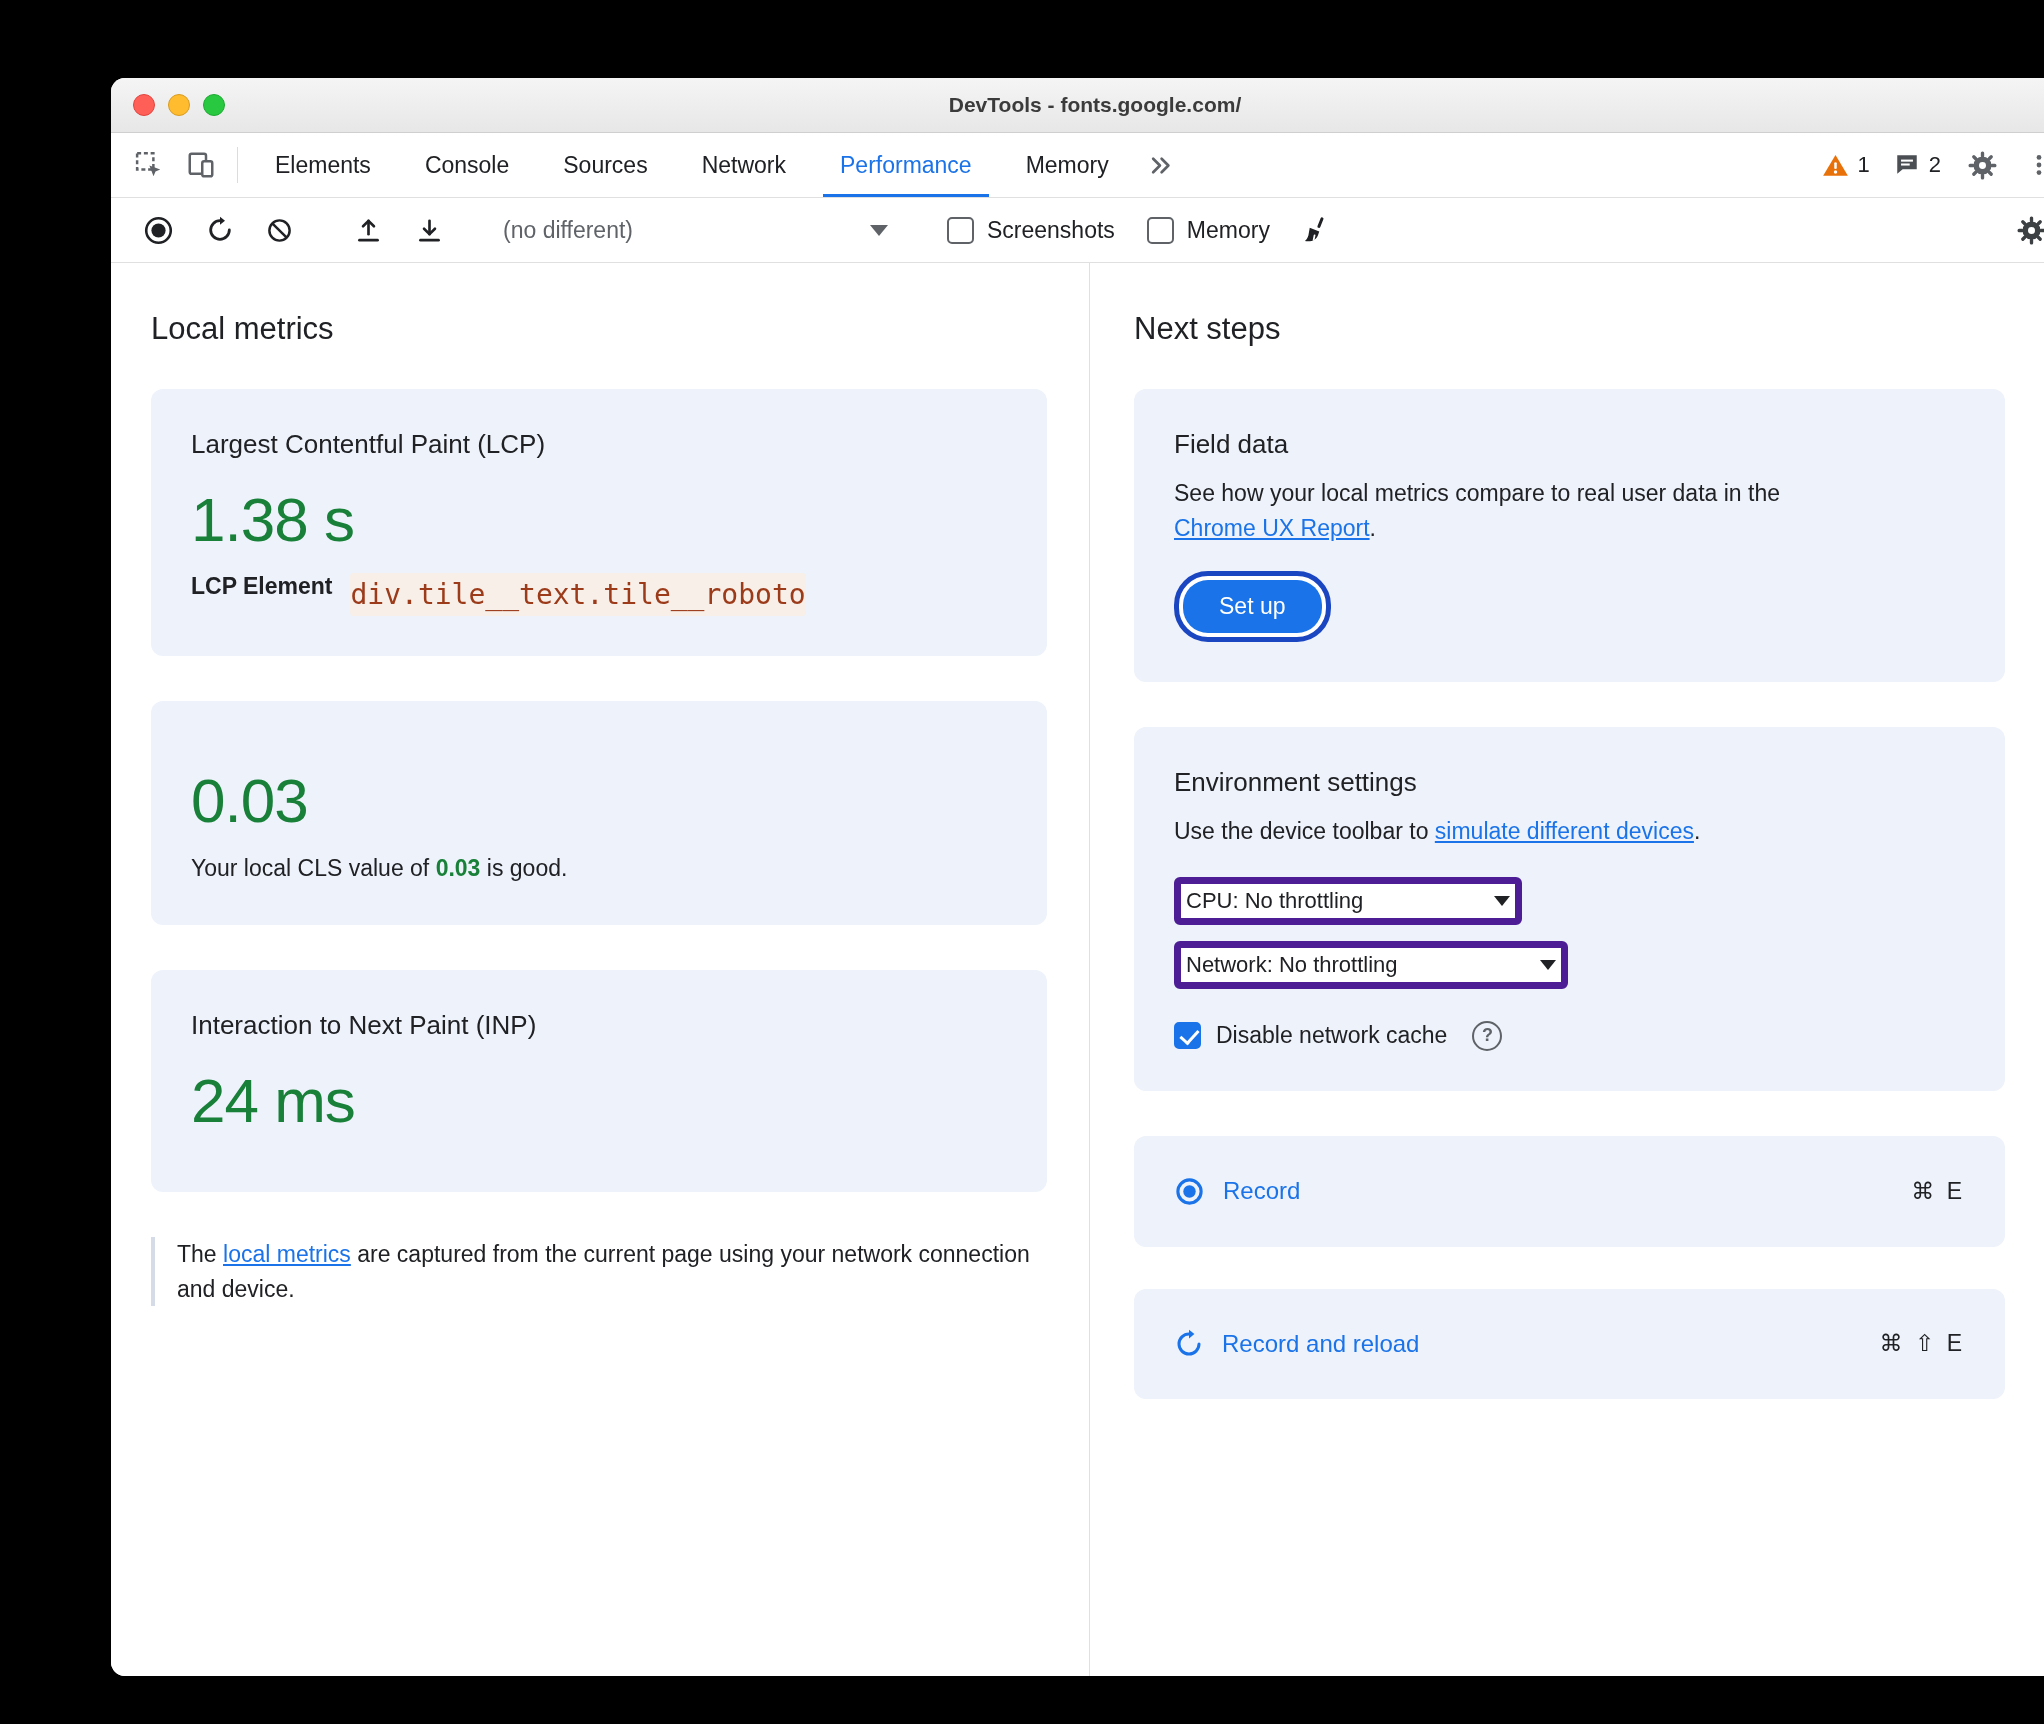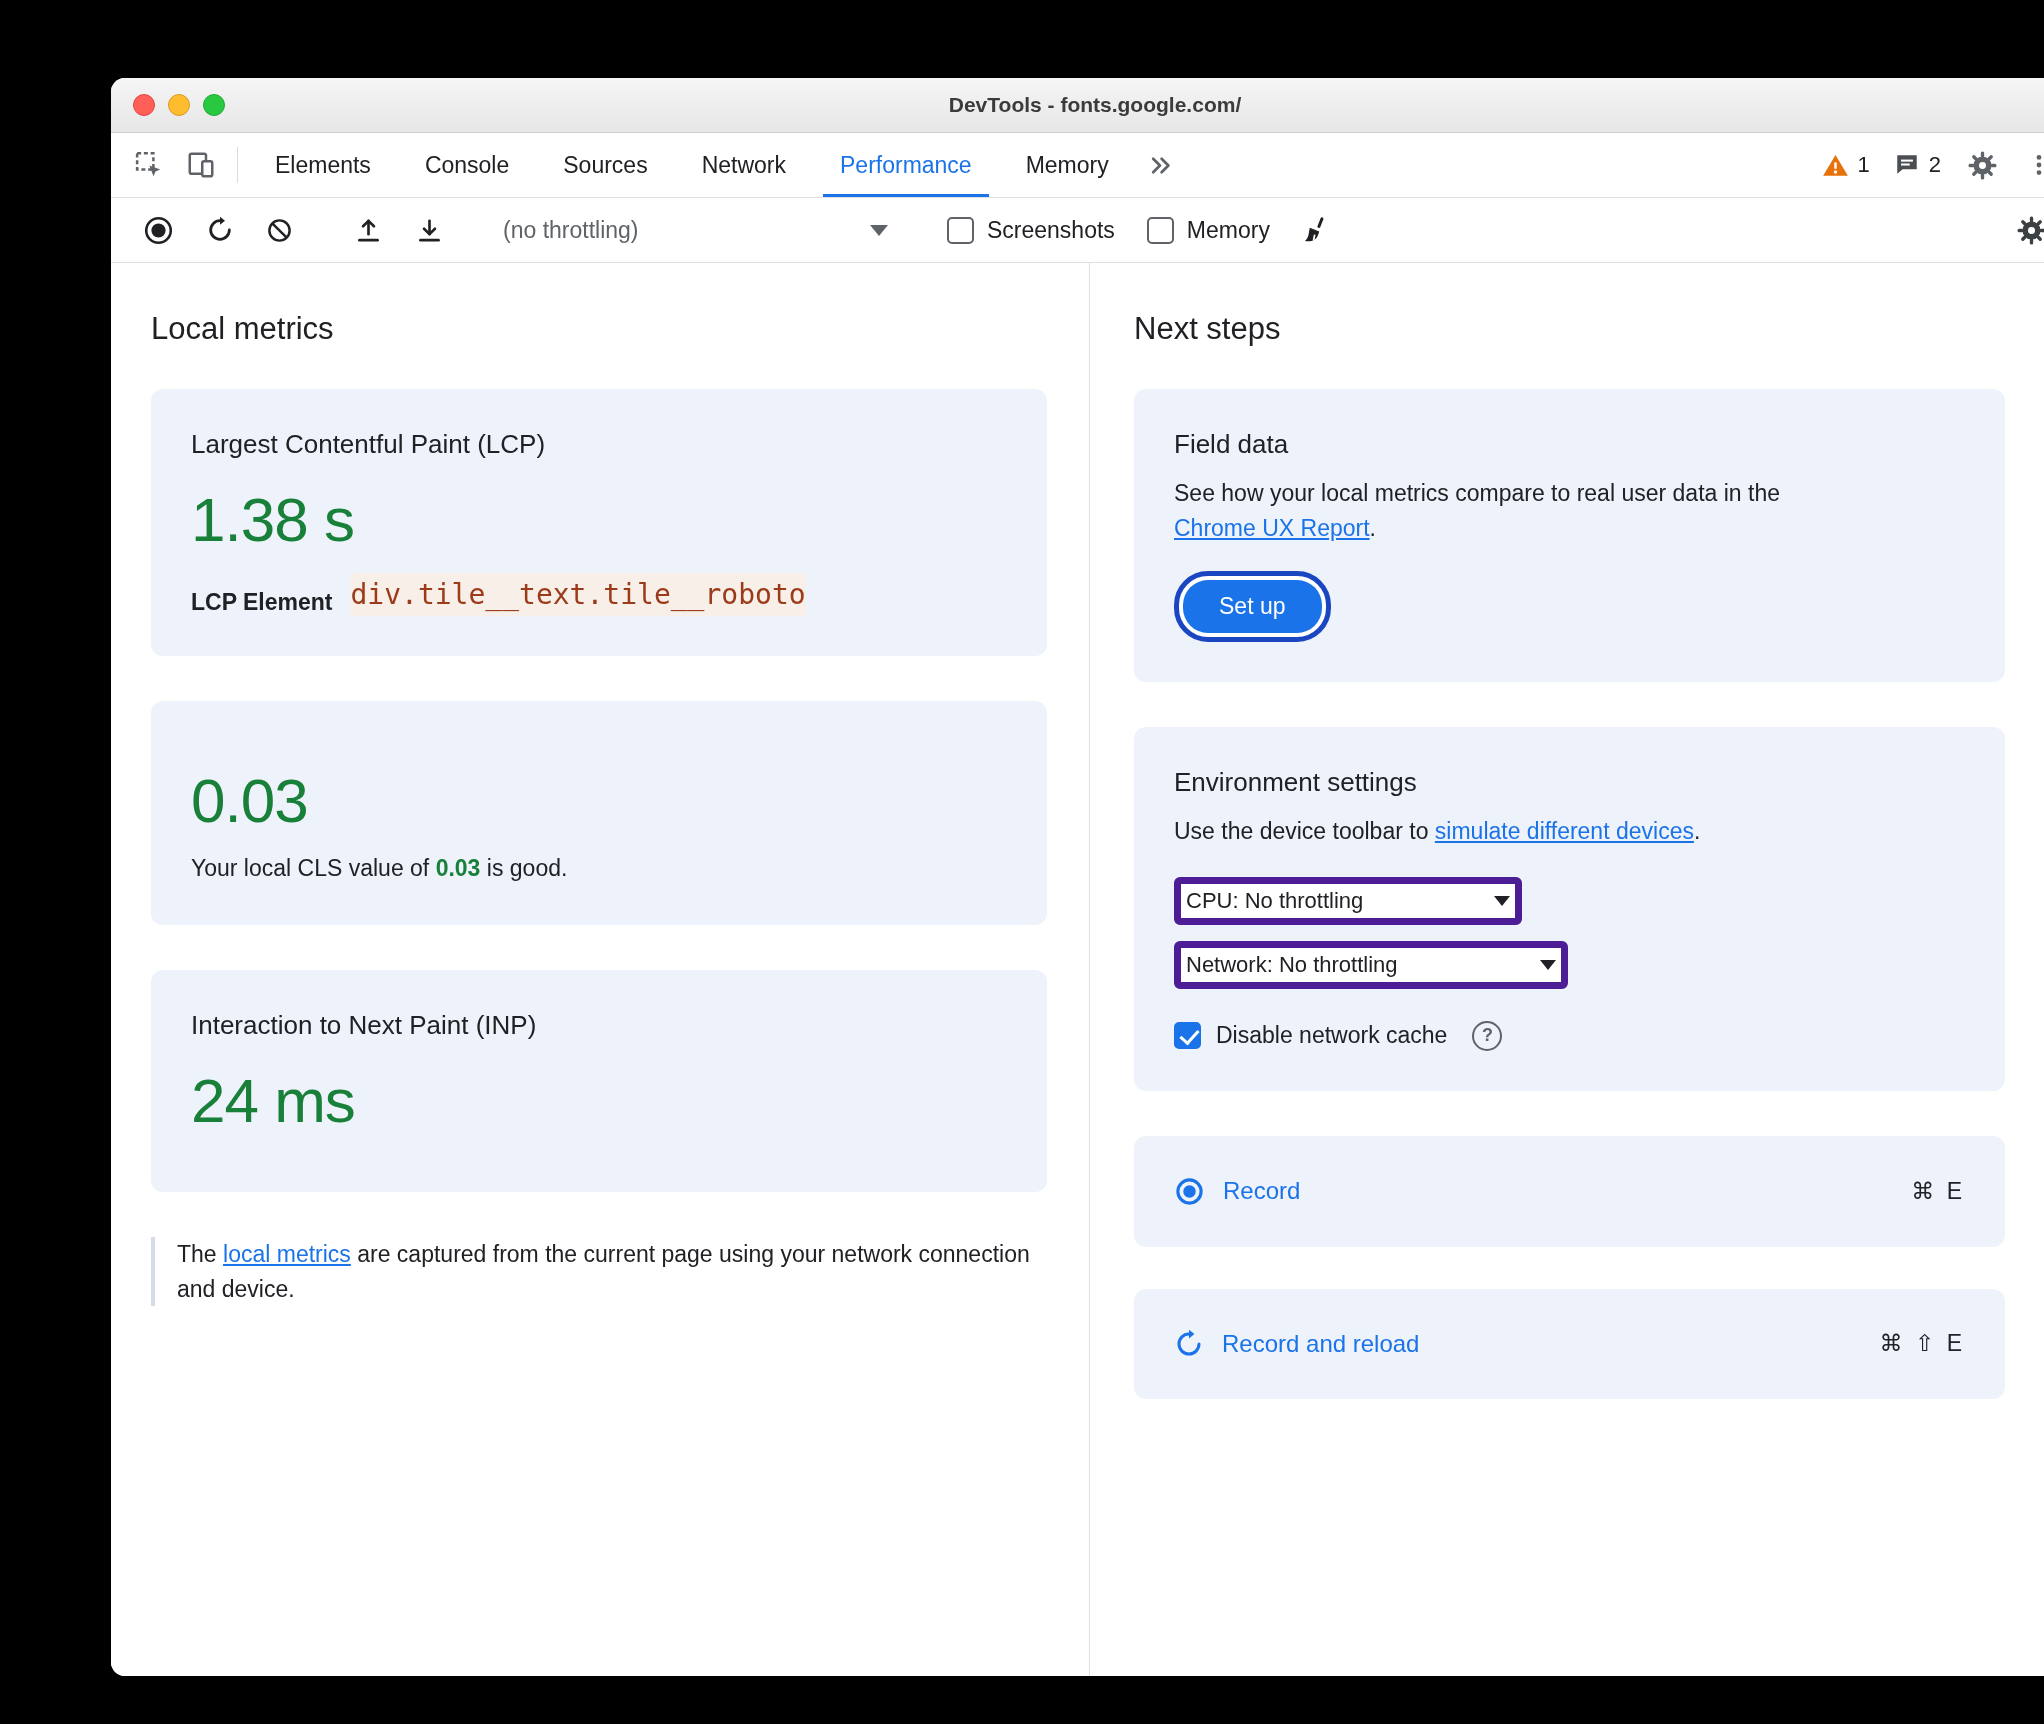--- a/index.html
+++ b/index.html
@@ -63,21 +63,21 @@
   
   .content{position:relative;display:flex;height:1416px;background:#fff;}
   .pane-left{width:979px;border-right:1px solid #e0e0e0;padding:48px 42px 0 40px;box-sizing:border-box;}
   .pane-right{flex:1;padding:48px 74px 0 44px;box-sizing:border-box;}
   .pane-heading{font-size:31px;font-weight:500;color:#202124;margin:0 0 42px;}
   .card{background:#edf2fb;border-radius:12px;padding:40px;margin-bottom:45px;}
   .card-title{font-size:26px;font-weight:500;color:#202124;}
   .metric-value{font-size:62px;font-weight:400;color:#188038;margin:24px 0 16px;letter-spacing:-1px;}
   .metric-desc{font-size:23px;color:#202124;margin:0;line-height:1.45;}
   .good{color:#188038;font-weight:700;}
-  .lcp-el{margin-top:18px;display:flex;align-items:flex-end;gap:18px;font-size:23px;}
+  .lcp-el{margin-top:18px;display:flex;align-items:flex-start;gap:18px;font-size:23px;}
   .el-label{font-weight:700;color:#202124;}
   .code-chip{
     font-family:"DejaVu Sans Mono", monospace;font-size:28px;color:#9c3b1a;
     background:#f7efe8;padding:5px 0;border-radius:4px;cursor:pointer;
   }
   .note{
     border-left:4px solid #d5dce8;padding-left:22px;margin-top:6px;
     font-size:23px;line-height:1.5;color:#202124;max-width:880px;
   }
   .link{color:#1a73e8;text-decoration:underline;cursor:pointer;}
@@ -252,21 +252,21 @@
       <span>
         <svg width="29" height="29" viewBox="0 0 24 24" fill="none" stroke="#202124" stroke-width="2.2" stroke-linecap="round" stroke-linejoin="round">
           <path d="M12 4v11"></path>
               <path d="M7.5 10.5L12 15l4.5-4.5"></path>
               <path d="M4.5 20h15"></path>
         </svg>
       </span>
     </div>
     <div class="vdiv"></div>
     <div class="recordings">
-      <span>(no throttling)</span>
+      <span>(no different)</span>
       <span class="caret-dd"></span>
     </div>
     <div class="vdiv"></div>
     <div class="check-row">
       <span class="checkbox"></span>
       <span>Screenshots</span>
     </div>
     <div class="check-row">
       <span class="checkbox"></span>
       <span>Memory</span>

